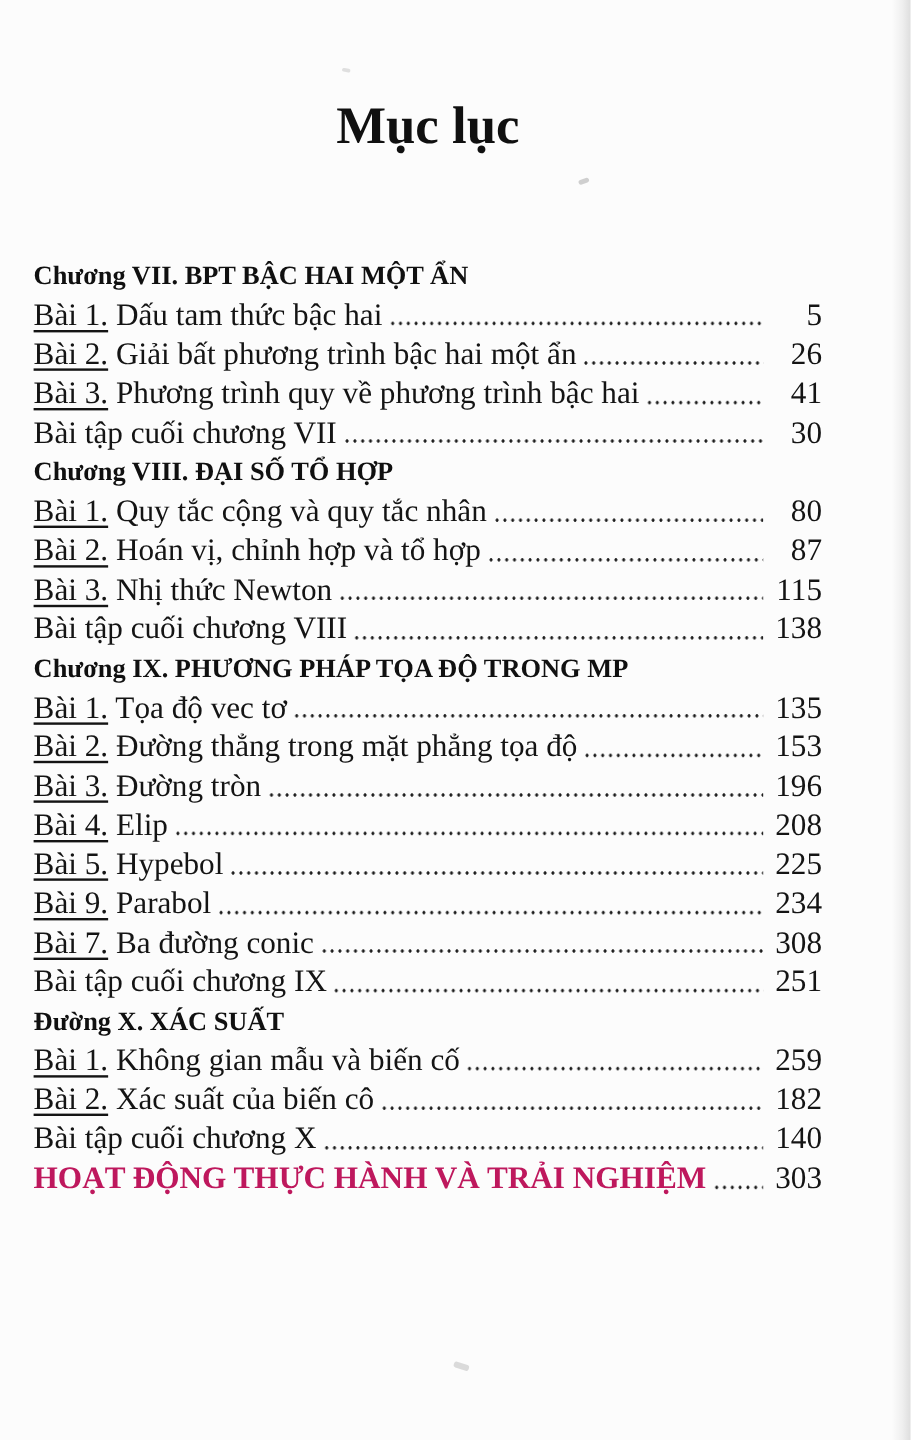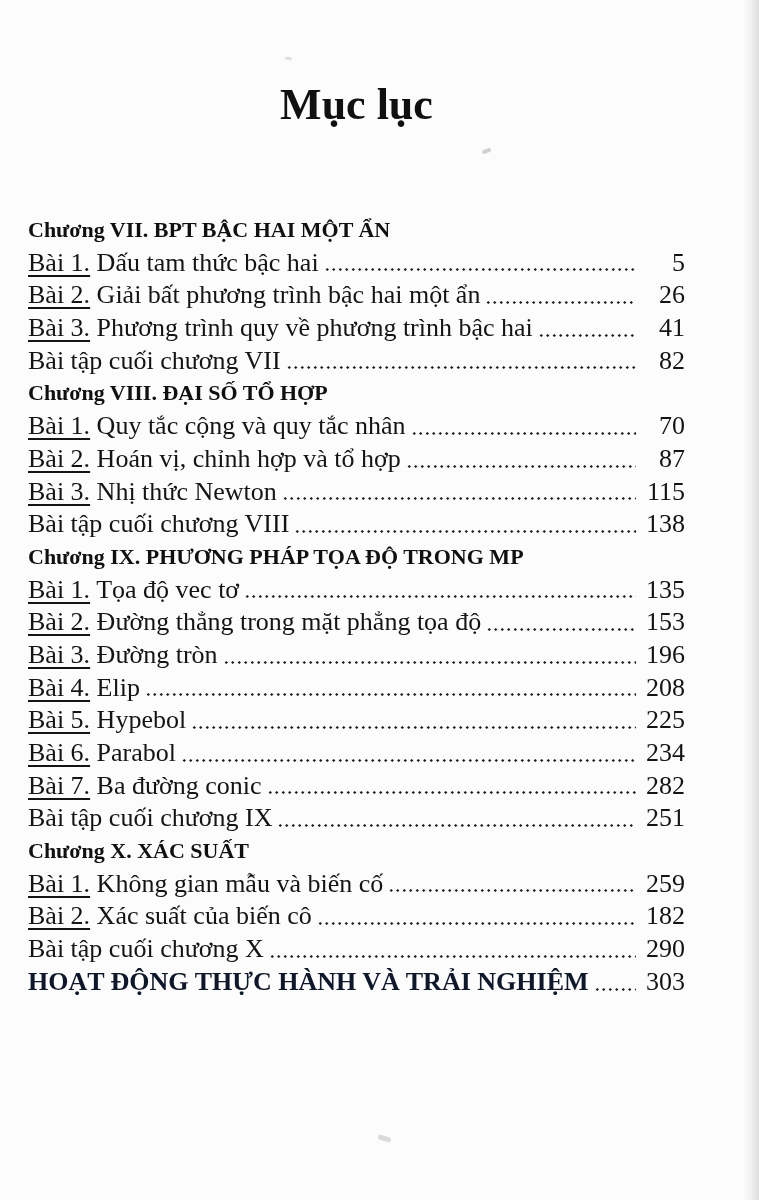--- a/index.html
+++ b/index.html
@@ -55,21 +55,21 @@
   .toc-row .entry-text {
     flex: 0 0 auto;
   }
   .toc-row .entry-label {
     text-decoration: underline;
     text-decoration-thickness: 1.5px;
     text-underline-offset: 4px;
   }
   .toc-row.bold-row .entry-text {
     font-weight: bold;
-    color: #0f172a;
+    color: #be185d;
   }
   .dot-leader {
     flex: 1 1 auto;
     min-width: 12px;
     align-self: flex-end;
     height: 3px;
     margin: 0 5px 8px 5px;
     background-image: radial-gradient(circle, #1b1b1b 1.15px, rgba(0,0,0,0) 1.4px);
     background-size: 6.5px 3px;
     background-repeat: repeat-x;
@@ -118,27 +118,27 @@
           <span class="page-num">26</span>
         </div>
         <div class="toc-row">
           <span class="entry-text"><span class="entry-label">Bài 3.</span> Phương trình quy về phương trình bậc hai</span>
           <span class="dot-leader"></span>
           <span class="page-num">41</span>
         </div>
         <div class="toc-row">
           <span class="entry-text">Bài tập cuối chương VII</span>
           <span class="dot-leader"></span>
-          <span class="page-num">82</span>
+          <span class="page-num">30</span>
         </div>
         <div class="chapter-heading">Chương VIII. ĐẠI SỐ TỔ HỢP</div>
         <div class="toc-row">
           <span class="entry-text"><span class="entry-label">Bài 1.</span> Quy tắc cộng và quy tắc nhân</span>
           <span class="dot-leader"></span>
-          <span class="page-num">70</span>
+          <span class="page-num">80</span>
         </div>
         <div class="toc-row">
           <span class="entry-text"><span class="entry-label">Bài 2.</span> Hoán vị, chỉnh hợp và tổ hợp</span>
           <span class="dot-leader"></span>
           <span class="page-num">87</span>
         </div>
         <div class="toc-row">
           <span class="entry-text"><span class="entry-label">Bài 3.</span> Nhị thức Newton</span>
           <span class="dot-leader"></span>
           <span class="page-num">115</span>
@@ -168,49 +168,49 @@
           <span class="entry-text"><span class="entry-label">Bài 4.</span> Elip</span>
           <span class="dot-leader"></span>
           <span class="page-num">208</span>
         </div>
         <div class="toc-row">
           <span class="entry-text"><span class="entry-label">Bài 5.</span> Hypebol</span>
           <span class="dot-leader"></span>
           <span class="page-num">225</span>
         </div>
         <div class="toc-row">
-          <span class="entry-text"><span class="entry-label">Bài 6.</span> Parabol</span>
+          <span class="entry-text"><span class="entry-label">Bài 9.</span> Parabol</span>
           <span class="dot-leader"></span>
           <span class="page-num">234</span>
         </div>
         <div class="toc-row">
           <span class="entry-text"><span class="entry-label">Bài 7.</span> Ba đường conic</span>
           <span class="dot-leader"></span>
-          <span class="page-num">282</span>
+          <span class="page-num">308</span>
         </div>
         <div class="toc-row">
           <span class="entry-text">Bài tập cuối chương IX</span>
           <span class="dot-leader"></span>
           <span class="page-num">251</span>
         </div>
-        <div class="chapter-heading">Chương X. XÁC SUẤT</div>
+        <div class="chapter-heading">Đường X. XÁC SUẤT</div>
         <div class="toc-row">
           <span class="entry-text"><span class="entry-label">Bài 1.</span> Không gian mẫu và biến cố</span>
           <span class="dot-leader"></span>
           <span class="page-num">259</span>
         </div>
         <div class="toc-row">
           <span class="entry-text"><span class="entry-label">Bài 2.</span> Xác suất của biến cô</span>
           <span class="dot-leader"></span>
           <span class="page-num">182</span>
         </div>
         <div class="toc-row">
           <span class="entry-text">Bài tập cuối chương X</span>
           <span class="dot-leader"></span>
-          <span class="page-num">290</span>
+          <span class="page-num">140</span>
         </div>
         <div class="toc-row bold-row">
           <span class="entry-text">HOẠT ĐỘNG THỰC HÀNH VÀ TRẢI NGHIỆM</span>
           <span class="dot-leader"></span>
           <span class="page-num">303</span>
         </div>
       </div>
   </div>
 
   <div class="page-edge-shadow"></div>

